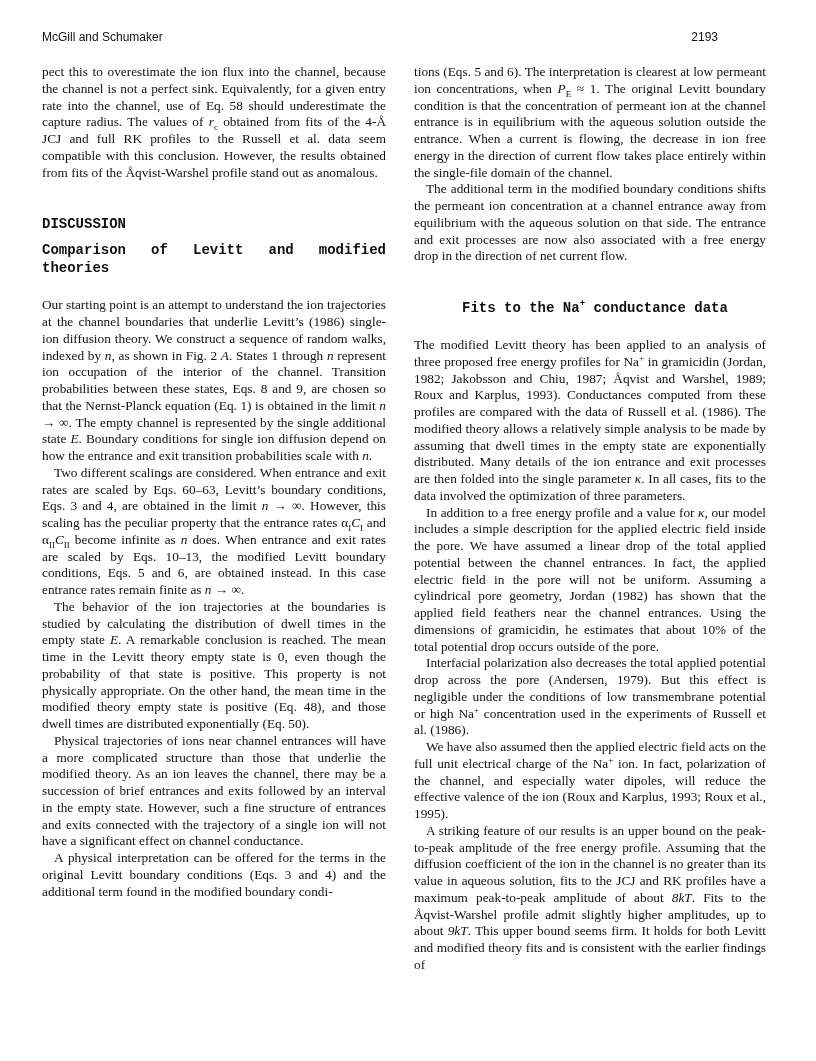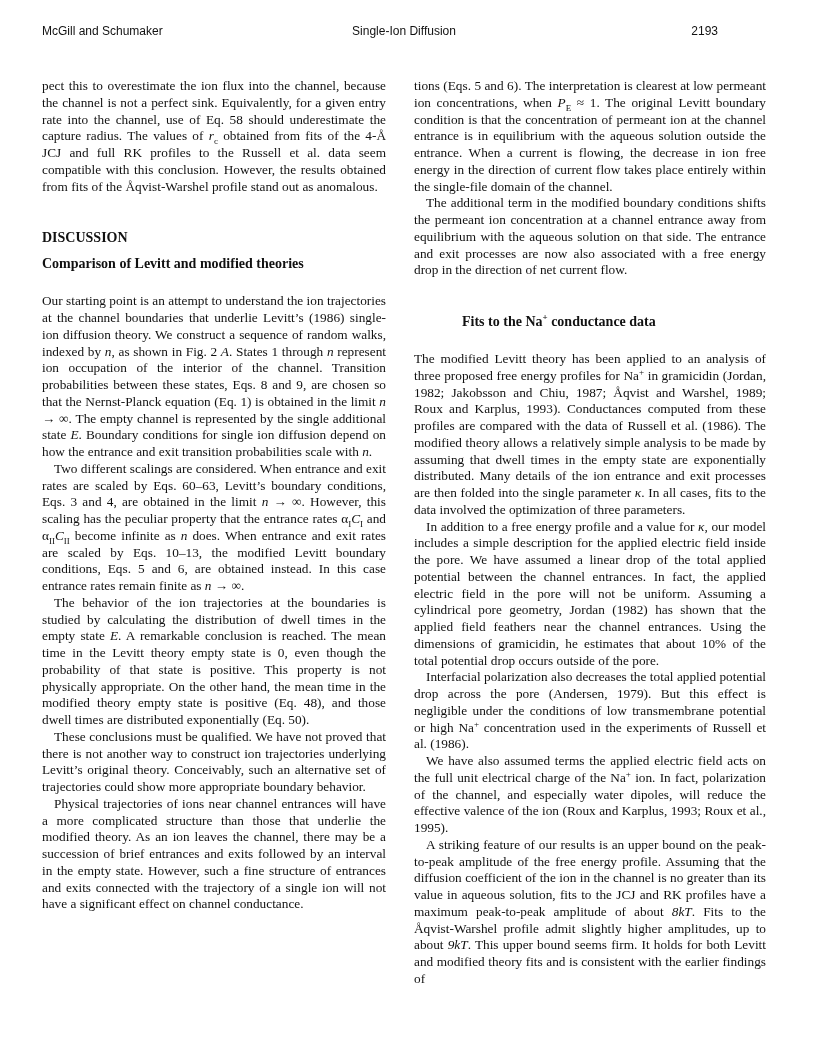--- a/index.html
+++ b/index.html
@@ -1,66 +1,65 @@
 <!DOCTYPE html>
 <html><head>
 <meta charset="utf-8">
 <style>
   html,body{margin:0;padding:0;background:#fff;}
   body{width:816px;height:1061px;position:relative;overflow:hidden;color:#111;}
-  .running-head{position:absolute;top:24px;left:42px;width:724px;height:16px;font-family:"Liberation Sans",sans-serif;font-size:12px;}
+  .running-head{position:absolute;top:30px;left:42px;width:724px;height:16px;font-family:"Liberation Sans",sans-serif;font-size:12px;}
   .running-head .l{position:absolute;left:0;top:0;}
   .running-head .c{position:absolute;left:0;right:0;text-align:center;top:0;}
   .running-head .r{position:absolute;right:48px;top:0;}
-  .col{position:absolute;top:78px;width:344px;font-family:"Liberation Serif",serif;font-size:13.3px;line-height:16.75px;text-align:justify;hyphens:none;}
+  .col{position:absolute;top:64px;width:344px;font-family:"Liberation Serif",serif;font-size:13.3px;line-height:16.75px;text-align:justify;hyphens:none;}
   .col.left{left:42px;}
   .col.right{left:414px;width:352px;}
   .col p{margin:0;text-indent:12px;}
   .col p.noindent{text-indent:0;}
   .col p.first{text-indent:0;margin-top:20px;}
-  h2.section{font-family:Liberation Serif, serif;font-weight:bold;font-size:14px;margin:34px 0 8px 0;line-height:18px;}
-  h3.subsection{font-family:Liberation Serif, serif;font-weight:bold;font-size:14px;margin:0 0 6px 0;line-height:18px;}
+  h2.section{font-family:Liberation Mono, monospace;font-weight:bold;font-size:14px;margin:34px 0 8px 0;line-height:18px;}
+  h3.subsection{font-family:Liberation Mono, monospace;font-weight:bold;font-size:14px;margin:0 0 6px 0;line-height:18px;}
   .right h3.subsection{margin-top:34px;padding-left:48px;}
   i{font-style:italic;}
   sub,sup{font-size:9px;line-height:0;}
 </style>
 </head>
 <body>
 
 <div class="running-head">
   <span class="l">McGill and Schumaker</span>
-  <span class="c">Single-Ion Diffusion</span>
   <span class="r">2193</span>
 </div>
 
 <div class="col left">
   <p class="noindent"><span>pect this to overestimate the ion flux into the channel, because the channel is not a perfect sink. Equivalently, for a given entry rate into the channel, use of Eq. 58 should underestimate the capture radius. The values of </span><i>r</i><sub>c</sub><span> obtained from fits of the 4-Å JCJ and full RK profiles to the Russell et al. data seem compatible with this conclusion. However, the results obtained from fits of the Åqvist-Warshel profile stand out as anomalous.</span></p>
 
   <h2 class="section">DISCUSSION</h2>
   <h3 class="subsection">Comparison of Levitt and modified theories</h3>
 
   <p class="first"><span>Our starting point is an attempt to understand the ion trajectories at the channel boundaries that underlie Levitt’s (1986) single-ion diffusion theory. We construct a sequence of random walks, indexed by </span><i>n</i><span>, as shown in Fig. 2 </span><i>A</i><span>. States 1 through </span><i>n</i><span> represent ion occupation of the interior of the channel. Transition probabilities between these states, Eqs. 8 and 9, are chosen so that the Nernst-Planck equation (Eq. 1) is obtained in the limit </span><i>n</i><span> → ∞. The empty channel is represented by the single additional state </span><i>E</i><span>. Boundary conditions for single ion diffusion depend on how the entrance and exit transition probabilities scale with </span><i>n</i><span>.</span></p>
 
   <p><span>Two different scalings are considered. When entrance and exit rates are scaled by Eqs. 60–63, Levitt’s boundary conditions, Eqs. 3 and 4, are obtained in the limit </span><i>n</i><span> → ∞. However, this scaling has the peculiar property that the entrance rates α</span><sub>I</sub><i>C</i><sub>I</sub><span> and α</span><sub>II</sub><i>C</i><sub>II</sub><span> become infinite as </span><i>n</i><span> does. When entrance and exit rates are scaled by Eqs. 10–13, the modified Levitt boundary conditions, Eqs. 5 and 6, are obtained instead. In this case entrance rates remain finite as </span><i>n</i><span> → ∞.</span></p>
 
   <p><span>The behavior of the ion trajectories at the boundaries is studied by calculating the distribution of dwell times in the empty state </span><i>E</i><span>. A remarkable conclusion is reached. The mean time in the Levitt theory empty state is 0, even though the probability of that state is positive. This property is not physically appropriate. On the other hand, the mean time in the modified theory empty state is positive (Eq. 48), and those dwell times are distributed exponentially (Eq. 50).</span></p>
 
-  <p>These conclusions must be qualified. We have not proved that there is not another way to construct ion trajectories underlying Levitt’s original theory. Conceivably, such an alternative set of trajectories could show more appropriate boundary behavior.</p>
   <p>Physical trajectories of ions near channel entrances will have a more complicated structure than those that underlie the modified theory. As an ion leaves the channel, there may be a succession of brief entrances and exits followed by an interval in the empty state. However, such a fine structure of entrances and exits connected with the trajectory of a single ion will not have a significant effect on channel conductance.</p>
+  <p>A physical interpretation can be offered for the terms in the original Levitt boundary conditions (Eqs. 3 and 4) and the additional term found in the modified boundary condi-</p>
 </div>
 
 <div class="col right">
   <p class="noindent"><span>tions (Eqs. 5 and 6). The interpretation is clearest at low permeant ion concentrations, when </span><i>P</i><sub>E</sub><span> ≈ 1. The original Levitt boundary condition is that the concentration of permeant ion at the channel entrance is in equilibrium with the aqueous solution outside the entrance. When a current is flowing, the decrease in ion free energy in the direction of current flow takes place entirely within the single-file domain of the channel.</span></p>
 
   <p>The additional term in the modified boundary conditions shifts the permeant ion concentration at a channel entrance away from equilibrium with the aqueous solution on that side. The entrance and exit processes are now also associated with a free energy drop in the direction of net current flow.</p>
 
   <h3 class="subsection"><span>Fits to the Na</span><sup>+</sup><span> conductance data</span></h3>
 
   <p class="first"><span>The modified Levitt theory has been applied to an analysis of three proposed free energy profiles for Na</span><sup>+</sup><span> in gramicidin (Jordan, 1982; Jakobsson and Chiu, 1987; Åqvist and Warshel, 1989; Roux and Karplus, 1993). Conductances computed from these profiles are compared with the data of Russell et al. (1986). The modified theory allows a relatively simple analysis to be made by assuming that dwell times in the empty state are exponentially distributed. Many details of the ion entrance and exit processes are then folded into the single parameter </span><i>κ</i><span>. In all cases, fits to the data involved the optimization of three parameters.</span></p>
 
   <p><span>In addition to a free energy profile and a value for </span><i>κ</i><span>, our model includes a simple description for the applied electric field inside the pore. We have assumed a linear drop of the total applied potential between the channel entrances. In fact, the applied electric field in the pore will not be uniform. Assuming a cylindrical pore geometry, Jordan (1982) has shown that the applied field feathers near the channel entrances. Using the dimensions of gramicidin, he estimates that about 10% of the total potential drop occurs outside of the pore.</span></p>
 
   <p><span>Interfacial polarization also decreases the total applied potential drop across the pore (Andersen, 1979). But this effect is negligible under the conditions of low transmembrane potential or high Na</span><sup>+</sup><span> concentration used in the experiments of Russell et al. (1986).</span></p>
 
-  <p><span>We have also assumed terms the applied electric field acts on the full unit electrical charge of the Na</span><sup>+</sup><span> ion. In fact, polarization of the channel, and especially water dipoles, will reduce the effective valence of the ion (Roux and Karplus, 1993; Roux et al., 1995).</span></p>
+  <p><span>We have also assumed then the applied electric field acts on the full unit electrical charge of the Na</span><sup>+</sup><span> ion. In fact, polarization of the channel, and especially water dipoles, will reduce the effective valence of the ion (Roux and Karplus, 1993; Roux et al., 1995).</span></p>
 
   <p><span>A striking feature of our results is an upper bound on the peak-to-peak amplitude of the free energy profile. Assuming that the diffusion coefficient of the ion in the channel is no greater than its value in aqueous solution, fits to the JCJ and RK profiles have a maximum peak-to-peak amplitude of about </span><i>8kT</i><span>. Fits to the Åqvist-Warshel profile admit slightly higher amplitudes, up to about </span><i>9kT</i><span>. This upper bound seems firm. It holds for both Levitt and modified theory fits and is consistent with the earlier findings of</span></p>
 </div>
 
 </body></html>

